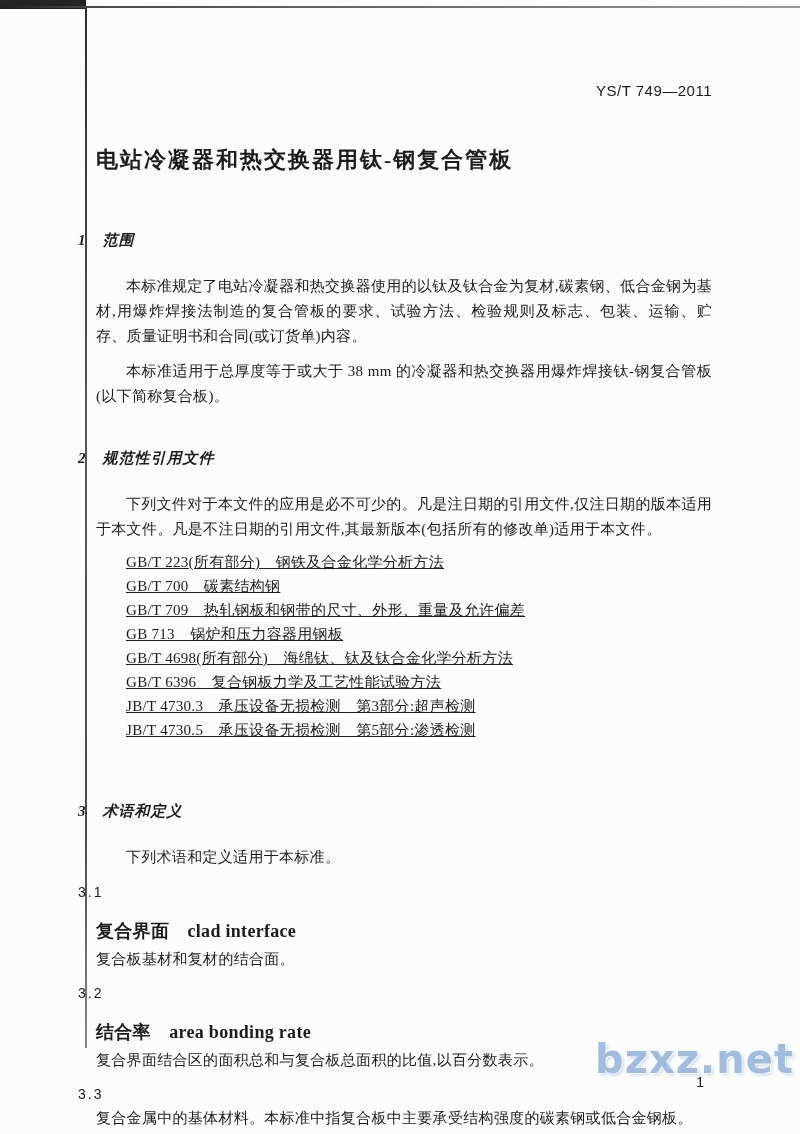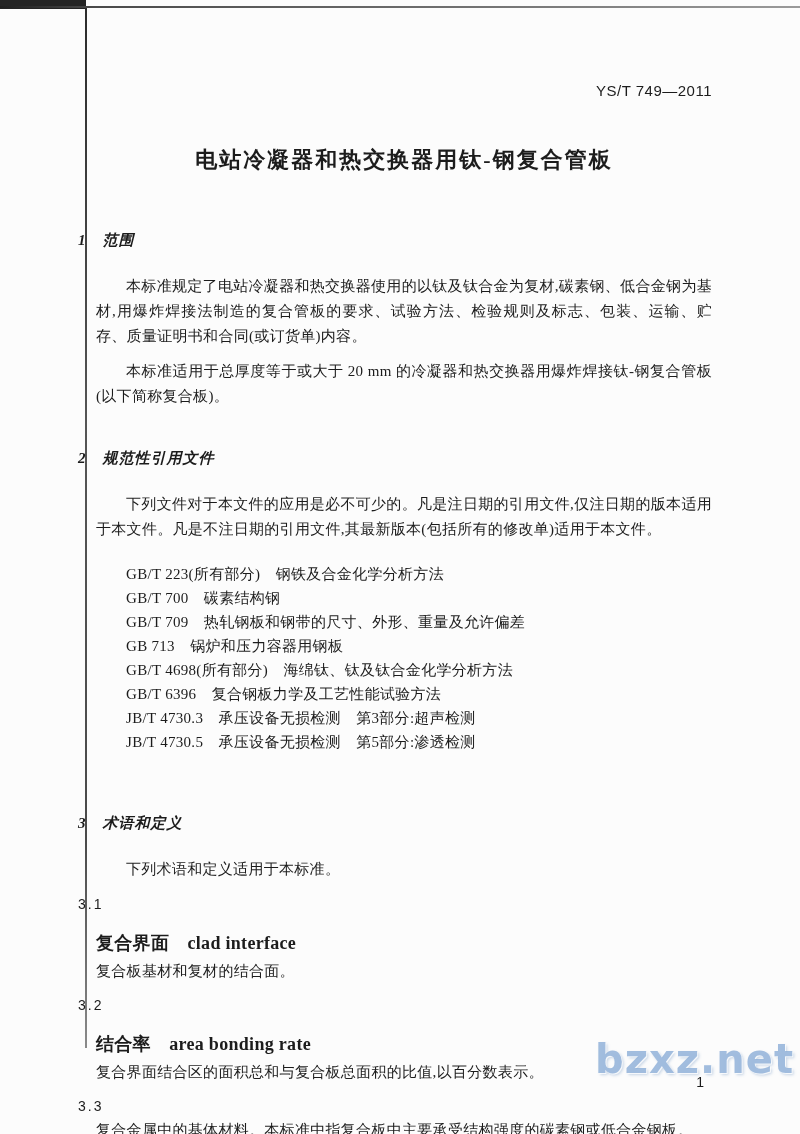--- a/index.html
+++ b/index.html
@@ -37,21 +37,20 @@
   .std-number {
     margin-top: 82px;
     text-align: right;
     font-size: 15px;
     letter-spacing: 0.5px;
     font-family: "Liberation Sans", "DejaVu Sans", sans-serif;
   }
 
   .doc-title {
     margin-top: 46px;
-    text-align: center;
     font-size: 22px;
     font-weight: bold;
     letter-spacing: 2px;
   }
 
   .section-heading {
     font-size: 15px;
     font-weight: bold;
     margin-left: -18px;
     letter-spacing: 1px;
@@ -64,21 +63,21 @@
   .para {
     font-size: 15px;
     line-height: 25px;
     text-indent: 2em;
     text-align: justify;
     letter-spacing: 0.3px;
   }
   .p-first { margin-top: 24px; }
   .p-next  { margin-top: 10px; }
 
-  .ref-list { margin-top: 20px; }
+  .ref-list { margin-top: 8px; text-decoration: underline; }
   .ref-item {
     font-size: 15px;
     line-height: 24px;
     padding-left: 2em;
     letter-spacing: 0.3px;
   }
 
   .term-block { margin-top: 14px; }
   .term-number {
     font-size: 14px;
@@ -129,21 +128,21 @@
   <div class="scan-left-line"></div>
 
   <div class="content">
 
     <div class="std-number">YS/T 749—2011</div>
 
     <h1 class="doc-title">电站冷凝器和热交换器用钛-钢复合管板</h1>
 
     <h2 class="section-heading h-scope">1　范围</h2>
     <p class="para p-first">本标准规定了电站冷凝器和热交换器使用的以钛及钛合金为复材,碳素钢、低合金钢为基材,用爆炸焊接法制造的复合管板的要求、试验方法、检验规则及标志、包装、运输、贮存、质量证明书和合同(或订货单)内容。</p>
-    <p class="para p-next">本标准适用于总厚度等于或大于 20 mm 的冷凝器和热交换器用爆炸焊接钛-钢复合管板(以下简称复合板)。</p>
+    <p class="para p-next">本标准适用于总厚度等于或大于 38 mm 的冷凝器和热交换器用爆炸焊接钛-钢复合管板(以下简称复合板)。</p>
 
     <h2 class="section-heading h-refs">2　规范性引用文件</h2>
     <p class="para p-first">下列文件对于本文件的应用是必不可少的。凡是注日期的引用文件,仅注日期的版本适用于本文件。凡是不注日期的引用文件,其最新版本(包括所有的修改单)适用于本文件。</p>
     <div class="ref-list">
       <div class="ref-item">GB/T 223(所有部分)　钢铁及合金化学分析方法</div>
       <div class="ref-item">GB/T 700　碳素结构钢</div>
       <div class="ref-item">GB/T 709　热轧钢板和钢带的尺寸、外形、重量及允许偏差</div>
       <div class="ref-item">GB 713　锅炉和压力容器用钢板</div>
       <div class="ref-item">GB/T 4698(所有部分)　海绵钛、钛及钛合金化学分析方法</div>
       <div class="ref-item">GB/T 6396　复合钢板力学及工艺性能试验方法</div>

